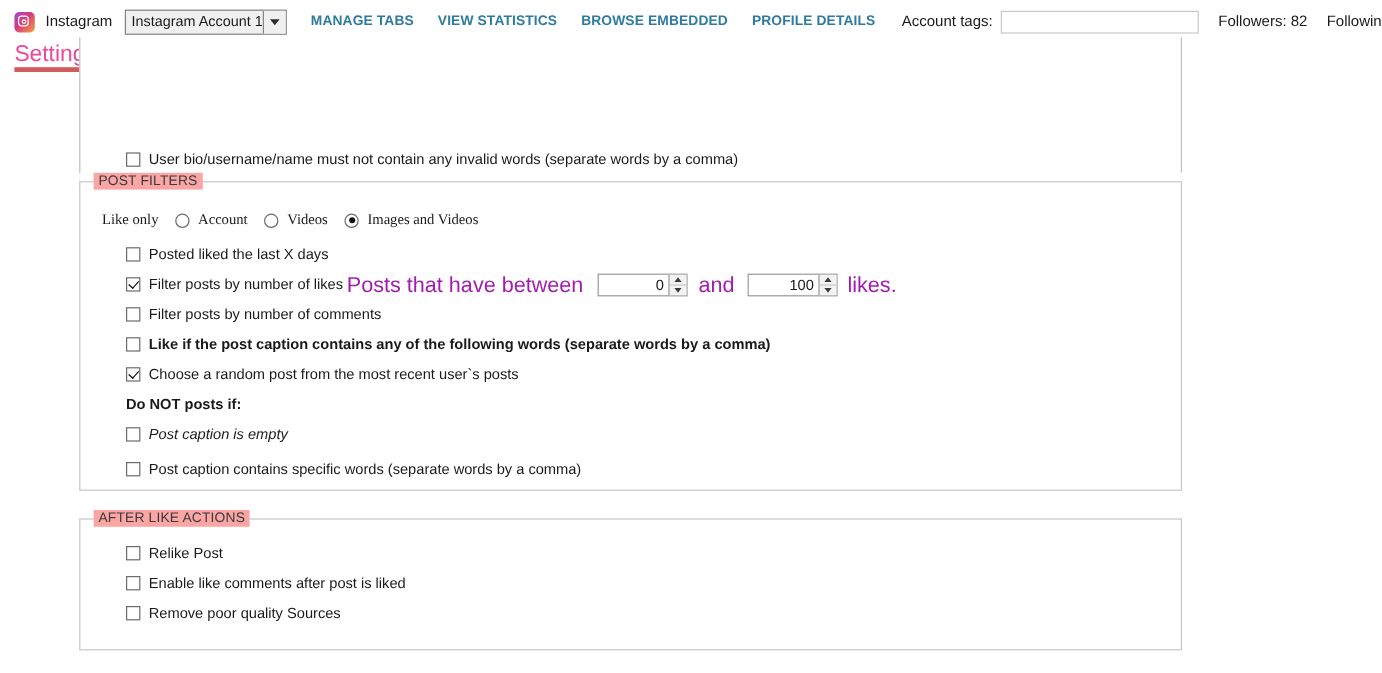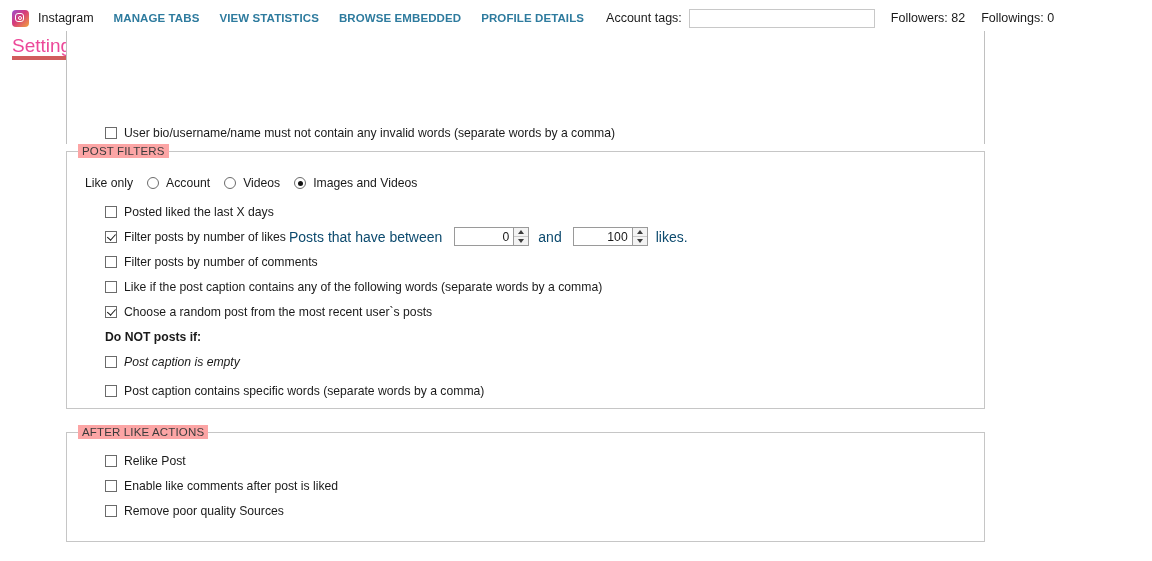--- a/index.html
+++ b/index.html
@@ -228,20 +228,21 @@
   }
   .row-label.bold { font-weight: bold; }
 
   
   .radio-row {
     position: absolute;
     display: flex;
     align-items: center;
     white-space: nowrap;
     font-size: 12.2px;
+    font-family: Liberation Serif, serif;
   }
   .rb {
     width: 12px;
     height: 12px;
     border: 1px solid #6b6b6b;
     border-radius: 50%;
     background: #ffffff;
     box-sizing: border-box;
     position: relative;
     flex: 0 0 auto;
@@ -252,21 +253,21 @@
     position: absolute;
     left: 2.5px; top: 2.5px;
     width: 5px; height: 5px;
     border-radius: 50%;
     background: #111111;
   }
   .radio-item { display: flex; align-items: center; }
   .radio-item .rl { margin-left: 7px; }
 
   
-  .spin-text { font-size: 14px; color: #0c4a6e; }
+  .spin-text { font-size: 18px; color: #a21caf; }
   .spinner {
     display: inline-flex;
     align-items: stretch;
     height: 19px;
     border: 1px solid #9a9a9a;
     background: #ffffff;
     box-sizing: border-box;
   }
   .spinner .sval {
     width: 54px;
@@ -305,20 +306,26 @@
     border-top: 4px solid #3c3c3c;
   }
 </style>
 </head>
 <body>
 
 <div class="topbar">
   <div class="ig-icon"></div>
   <span class="platform-label">Instagram</span>
 
+  <div class="account-select">
+    <div class="val">Instagram Account 1</div>
+    <div class="arrowbtn">
+      <span class="caret-down"></span>
+    </div>
+  </div>
 
   <a class="toplink" href="#">MANAGE TABS</a>
   <a class="toplink" href="#">VIEW STATISTICS</a>
   <a class="toplink" href="#">BROWSE EMBEDDED</a>
   <a class="toplink" href="#">PROFILE DETAILS</a>
 
   <span class="tags-label">Account tags:</span>
   <input class="tags-input" type="text" value="" style="">
 
   <span class="stat">Followers: 82</span>
@@ -410,21 +417,21 @@
           </span>
         </span>
         <span class="spin-text" style="margin-left:8px;">likes.</span>
       </div>
 
       <div class="row" style="left:21px; top:111px;">
         <span class="cb"></span>
         <span class="row-label">Filter posts by number of comments</span>
       </div>
 
-      <div class="row" style="left:21px; top:136px;">
+      <div class="row" style="left:21px; top:136px;font-weight:bold;">
         <span class="cb"></span>
         <span class="row-label">Like if the post caption contains any of the following words (separate words by a comma)</span>
       </div>
 
       <div class="row" style="left:21px; top:161px;">
         <span class="cb checked"></span>
         <span class="row-label">Choose a random post from the most recent user`s posts</span>
       </div>
 
       <div class="row" style="left:21px; top:186px;">

